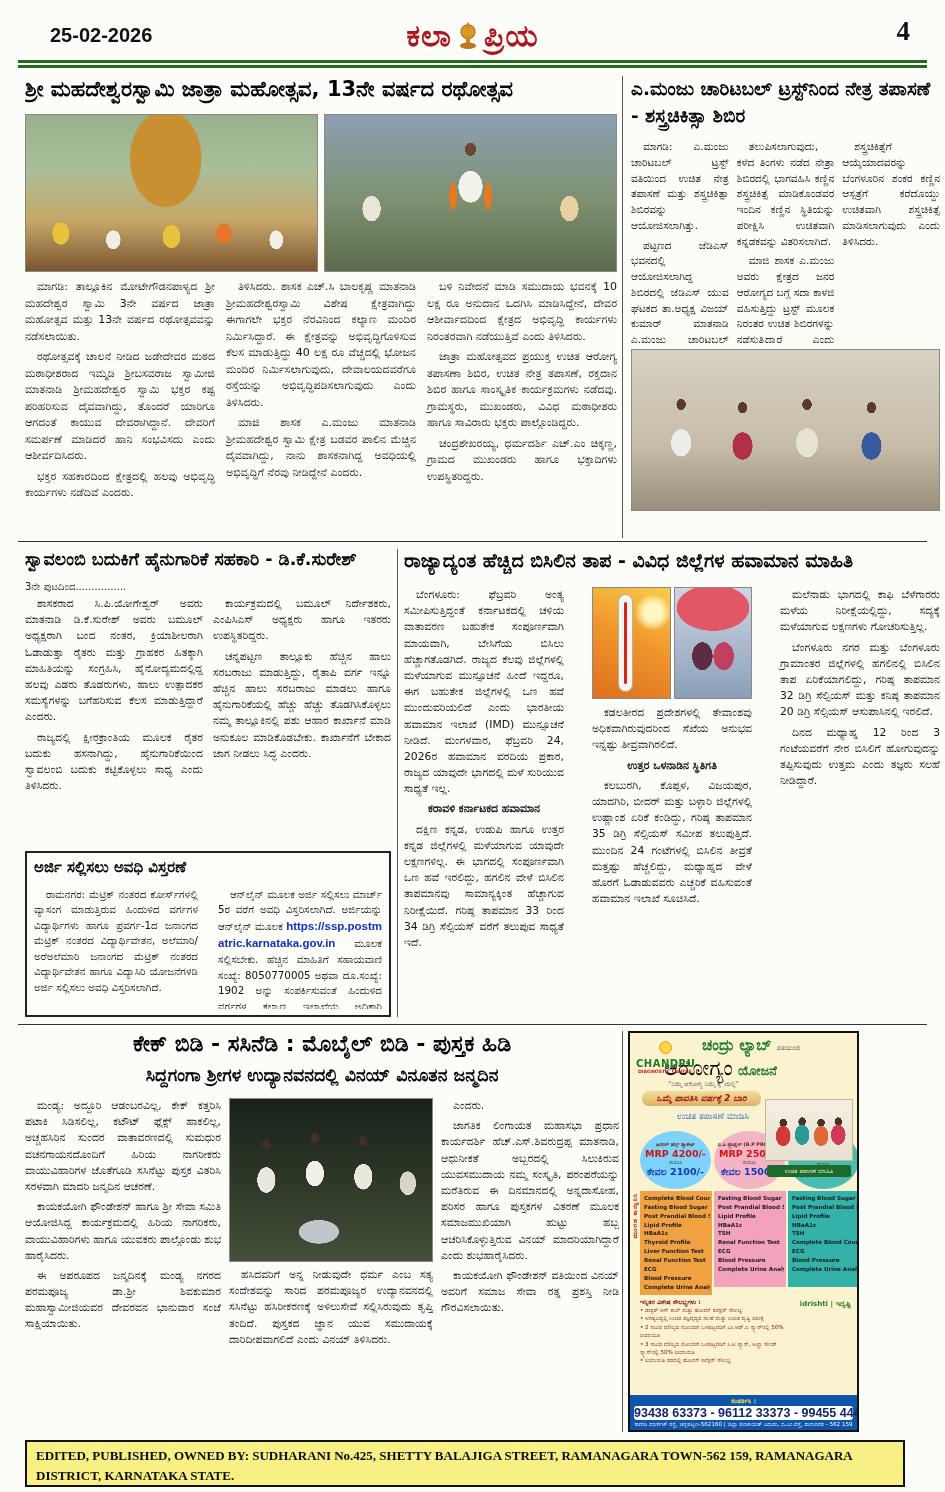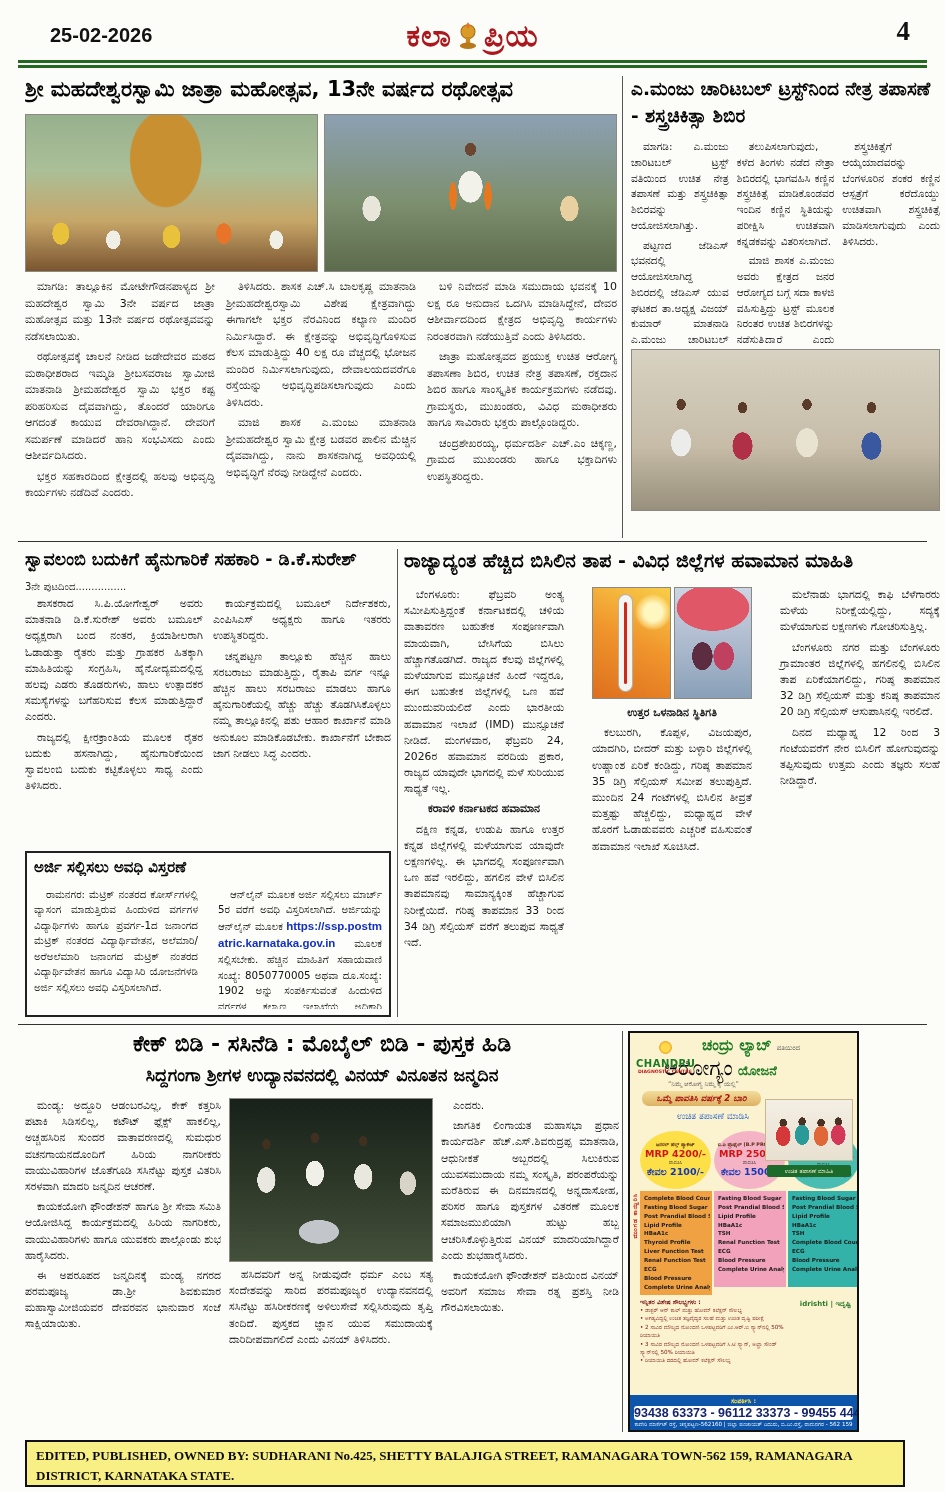--- a/index.html
+++ b/index.html
@@ -146,21 +146,21 @@
   .ad-scheme2 { font-size:13px; font-weight:800; color:#1c7a22; }
   .ad-tagline { margin-left:28px; font-size:6.5px; color:#555; }
   .ad-ribbon { margin:3px 92px 0 2px; background:linear-gradient(#f3dd9a,#ddb264); color:#a81212; font-weight:bold; font-style:italic; font-size:8.5px; text-align:center; padding:2px 2px; border-radius:7px; }
   .ad-family { position:absolute; right:4px; top:66px; width:88px; height:62px; border:1px solid #c8b890; }
   .ad-free { margin:5px 0 0 18px; width:110px; text-align:center; color:#1458c8; font-weight:normal; font-size:9px; line-height:1.3; }
   .ad-sidebox { position:absolute; right:6px; top:132px; width:84px; background:#1c6b2a; color:#fffbe0; font-size:6px; text-align:center; padding:2px 2px; border-radius:2px; }
   .ad-advance { position:absolute; left:1px; top:160px; writing-mode:vertical-rl; transform:rotate(180deg); font-size:6px; color:#c01818; font-weight:bold; letter-spacing:1px; }
   .pkg-row { display:flex; gap:2px; margin-top:8px; }
   .pkg { width:72px; }
   .pkg-circle { width:71px; height:58px; border-radius:50%; display:flex; flex-direction:column; align-items:center; justify-content:center; text-align:center; margin-bottom:2px; }
-  .pkg-0 .pkg-circle { background:#fde047; }
+  .pkg-0 .pkg-circle { background:#7dd3fc; }
   .pkg-1 .pkg-circle { background:#f5b3c6; }
   .pkg-2 .pkg-circle { background:#49bdb2; }
   .pkg-name { font-size:4.8px; font-weight:bold; color:#5a2a10; line-height:1.2; }
   .pkg-mrp { font-size:9.5px; font-weight:800; color:#d01414; }
   .pkg-pay { font-size:5px; color:#333; }
   .pkg-offer { font-size:9.5px; font-weight:800; color:#1438b8; }
   .pkg-tests { list-style:none; padding:3px 2px 3px 4px; min-height:96px; }
   .pkg-0 .pkg-tests { background:#f0a243; }
   .pkg-1 .pkg-tests { background:#f2a2ba; }
   .pkg-2 .pkg-tests { background:#32b2a8; }
@@ -281,20 +281,21 @@
           <p>ದಕ್ಷಿಣ ಕನ್ನಡ, ಉಡುಪಿ ಹಾಗೂ ಉತ್ತರ ಕನ್ನಡ ಜಿಲ್ಲೆಗಳಲ್ಲಿ ಮಳೆಯಾಗುವ ಯಾವುದೇ ಲಕ್ಷಣಗಳಿಲ್ಲ. ಈ ಭಾಗದಲ್ಲಿ ಸಂಪೂರ್ಣವಾಗಿ ಒಣ ಹವೆ ಇರಲಿದ್ದು, ಹಗಲಿನ ವೇಳೆ ಬಿಸಿಲಿನ ತಾಪಮಾನವು ಸಾಮಾನ್ಯಕ್ಕಿಂತ ಹೆಚ್ಚಾಗುವ ನಿರೀಕ್ಷೆಯಿದೆ. ಗರಿಷ್ಠ ತಾಪಮಾನ 33 ರಿಂದ 34 ಡಿಗ್ರಿ ಸೆಲ್ಸಿಯಸ್ ವರೆಗೆ ತಲುಪುವ ಸಾಧ್ಯತೆ ಇದೆ.</p>
         </div>
       <div class="wcol">
         <div class="wimages">
           <div class="photo photo-thermo">
               <div class="thermo-stick"></div>
             </div>
           <div class="photo photo-umbrella"></div>
         </div>
         <div class="col">
+            <p>ಕಡಲತೀರದ ಪ್ರದೇಶಗಳಲ್ಲಿ ತೇವಾಂಶವು ಅಧಿಕವಾಗಿರುವುದರಿಂದ ಸೆಖೆಯ ಅನುಭವ ಇನ್ನಷ್ಟು ತೀವ್ರವಾಗಿರಲಿದೆ.</p>
             <p class="subhead">ಉತ್ತರ ಒಳನಾಡಿನ ಸ್ಥಿತಿಗತಿ</p>
             <p>ಕಲಬುರಗಿ, ಕೊಪ್ಪಳ, ವಿಜಯಪುರ, ಯಾದಗಿರಿ, ಬೀದರ್ ಮತ್ತು ಬಳ್ಳಾರಿ ಜಿಲ್ಲೆಗಳಲ್ಲಿ ಉಷ್ಣಾಂಶ ಏರಿಕೆ ಕಂಡಿದ್ದು, ಗರಿಷ್ಠ ತಾಪಮಾನ 35 ಡಿಗ್ರಿ ಸೆಲ್ಸಿಯಸ್ ಸಮೀಪ ತಲುಪುತ್ತಿದೆ. ಮುಂದಿನ 24 ಗಂಟೆಗಳಲ್ಲಿ ಬಿಸಿಲಿನ ತೀವ್ರತೆ ಮತ್ತಷ್ಟು ಹೆಚ್ಚಲಿದ್ದು, ಮಧ್ಯಾಹ್ನದ ವೇಳೆ ಹೊರಗೆ ಓಡಾಡುವವರು ಎಚ್ಚರಿಕೆ ವಹಿಸುವಂತೆ ಹವಾಮಾನ ಇಲಾಖೆ ಸೂಚಿಸಿದೆ.</p>
           </div>
       </div>
       <div class="wcol col">
           <p>ಮಲೆನಾಡು ಭಾಗದಲ್ಲಿ ಕಾಫಿ ಬೆಳೆಗಾರರು ಮಳೆಯ ನಿರೀಕ್ಷೆಯಲ್ಲಿದ್ದು, ಸದ್ಯಕ್ಕೆ ಮಳೆಯಾಗುವ ಲಕ್ಷಣಗಳು ಗೋಚರಿಸುತ್ತಿಲ್ಲ.</p>
           <p>ಬೆಂಗಳೂರು ನಗರ ಮತ್ತು ಬೆಂಗಳೂರು ಗ್ರಾಮಾಂತರ ಜಿಲ್ಲೆಗಳಲ್ಲಿ ಹಗಲಿನಲ್ಲಿ ಬಿಸಿಲಿನ ತಾಪ ಏರಿಕೆಯಾಗಲಿದ್ದು, ಗರಿಷ್ಠ ತಾಪಮಾನ 32 ಡಿಗ್ರಿ ಸೆಲ್ಸಿಯಸ್ ಮತ್ತು ಕನಿಷ್ಠ ತಾಪಮಾನ 20 ಡಿಗ್ರಿ ಸೆಲ್ಸಿಯಸ್ ಆಸುಪಾಸಿನಲ್ಲಿ ಇರಲಿದೆ.</p>
           <p>ದಿನದ ಮಧ್ಯಾಹ್ನ 12 ರಿಂದ 3 ಗಂಟೆಯವರೆಗೆ ನೇರ ಬಿಸಿಲಿಗೆ ಹೋಗುವುದನ್ನು ತಪ್ಪಿಸುವುದು ಉತ್ತಮ ಎಂದು ತಜ್ಞರು ಸಲಹೆ ನೀಡಿದ್ದಾರೆ.</p>
         </div>
     </div>

